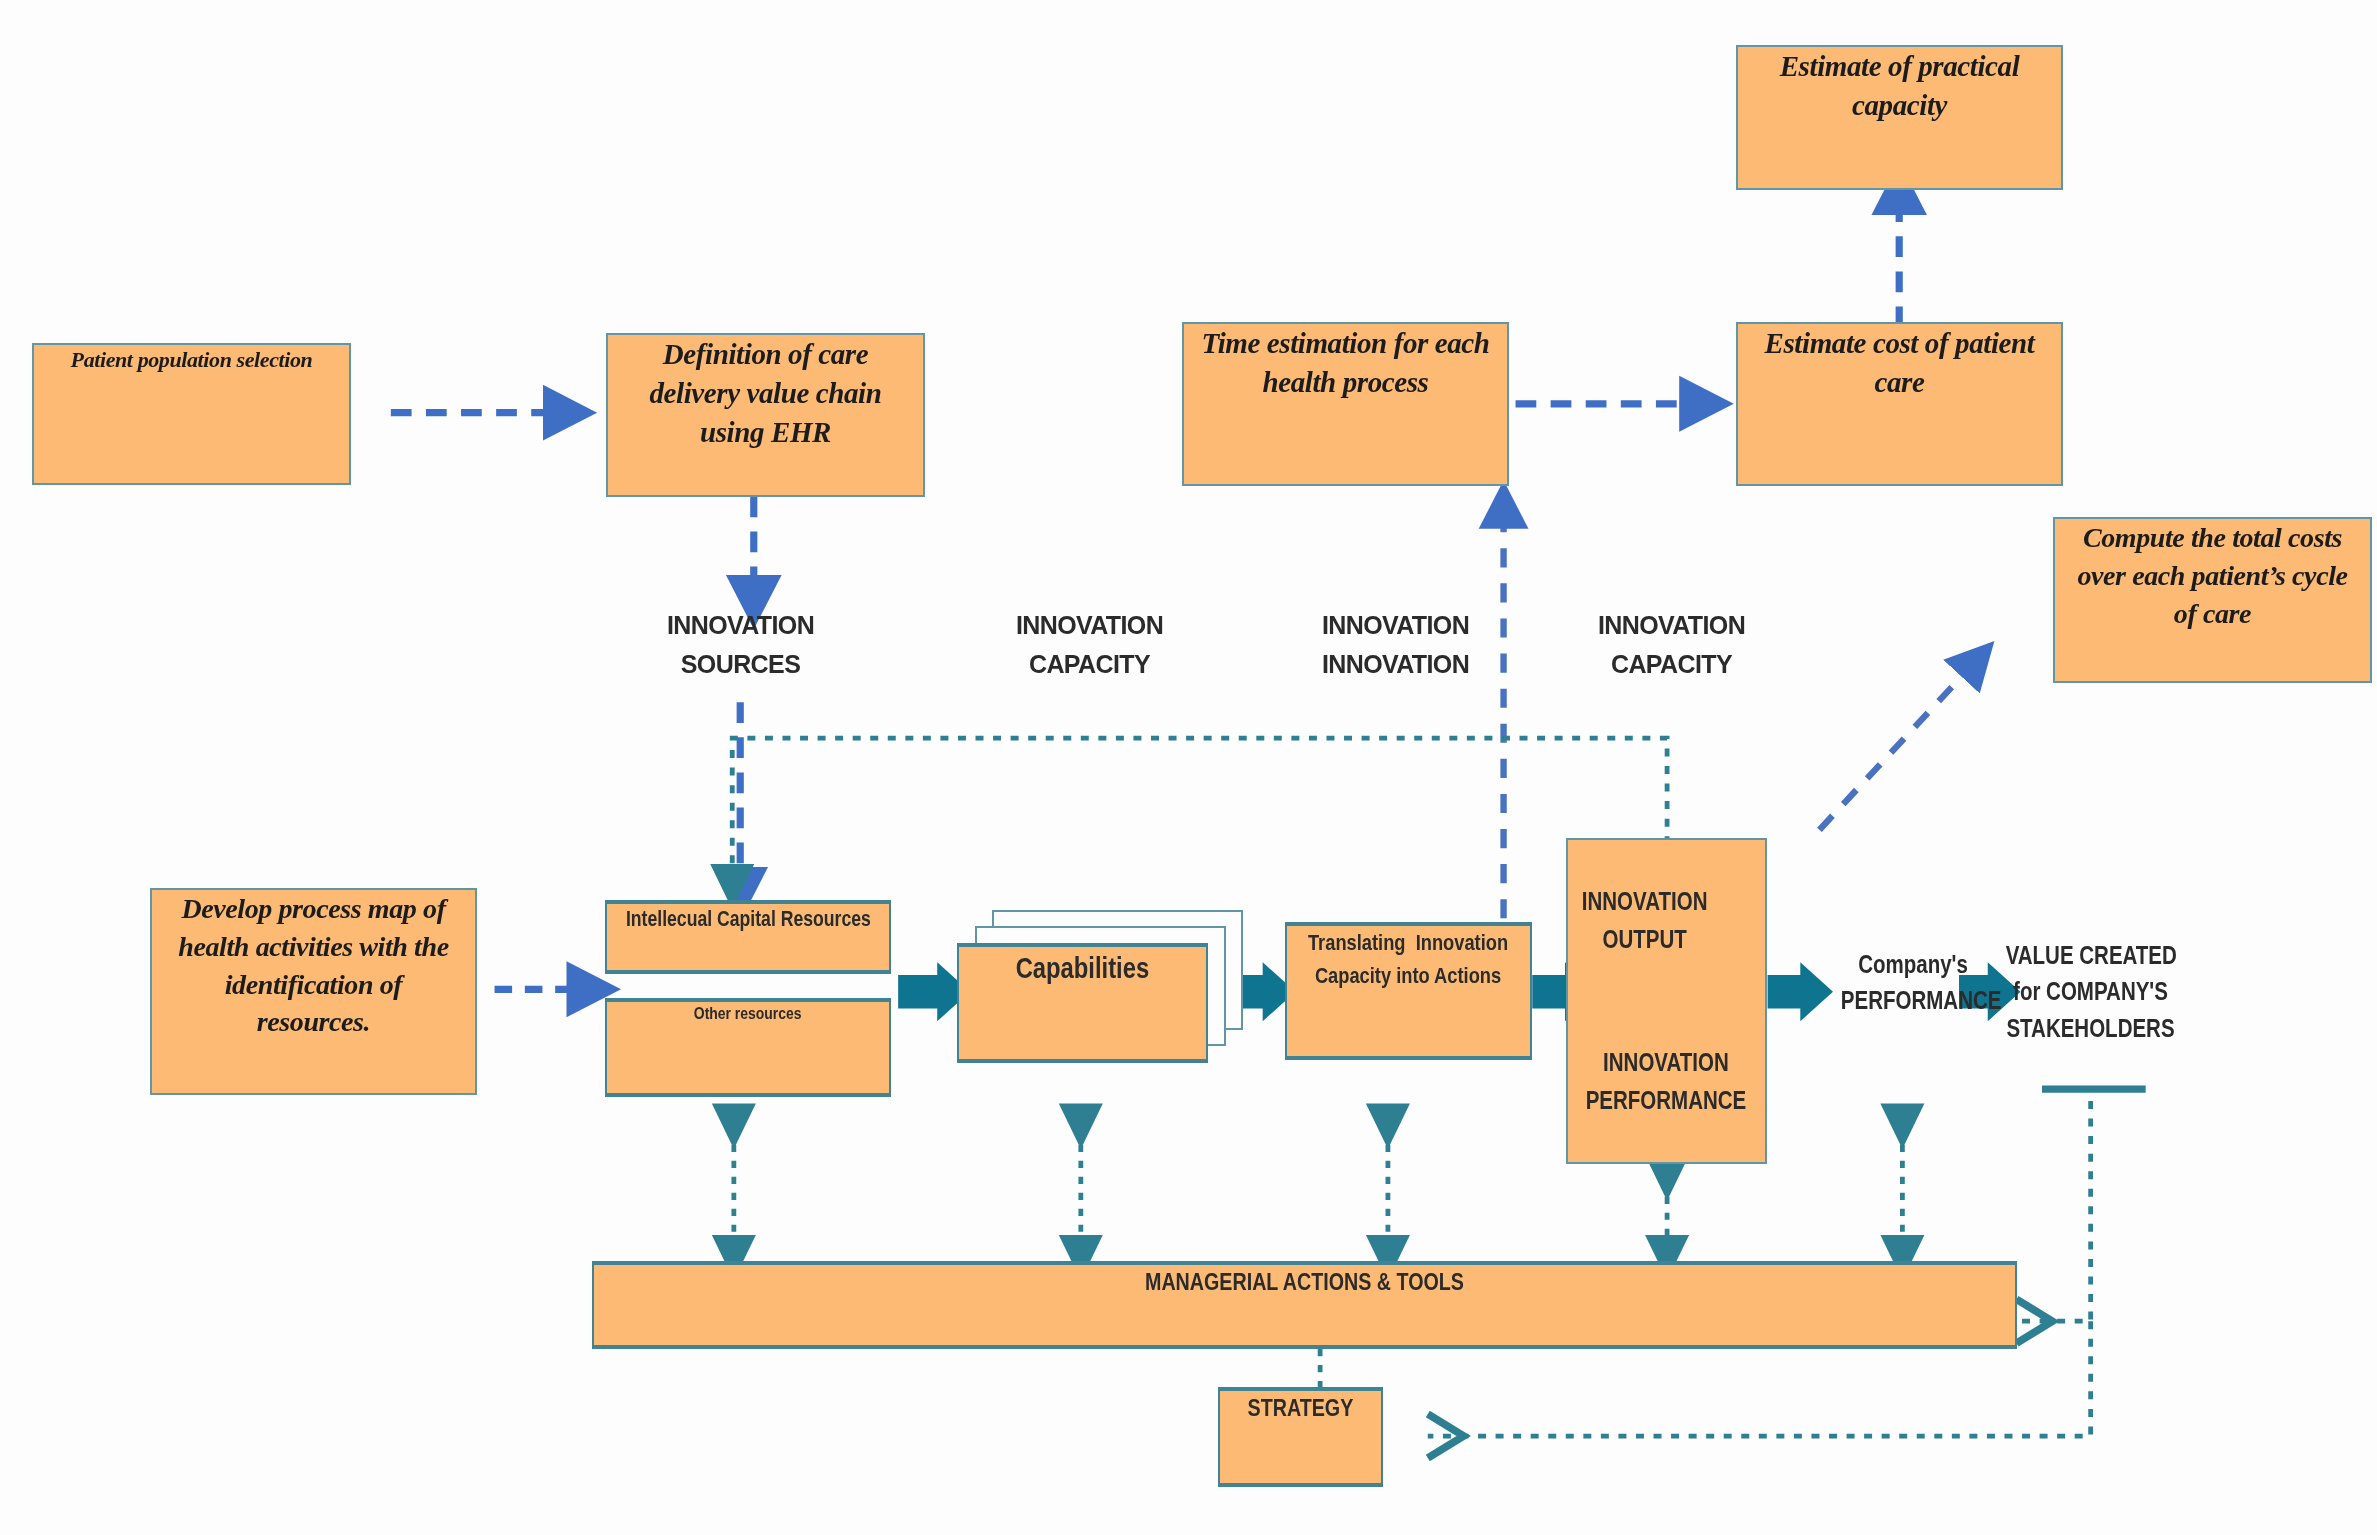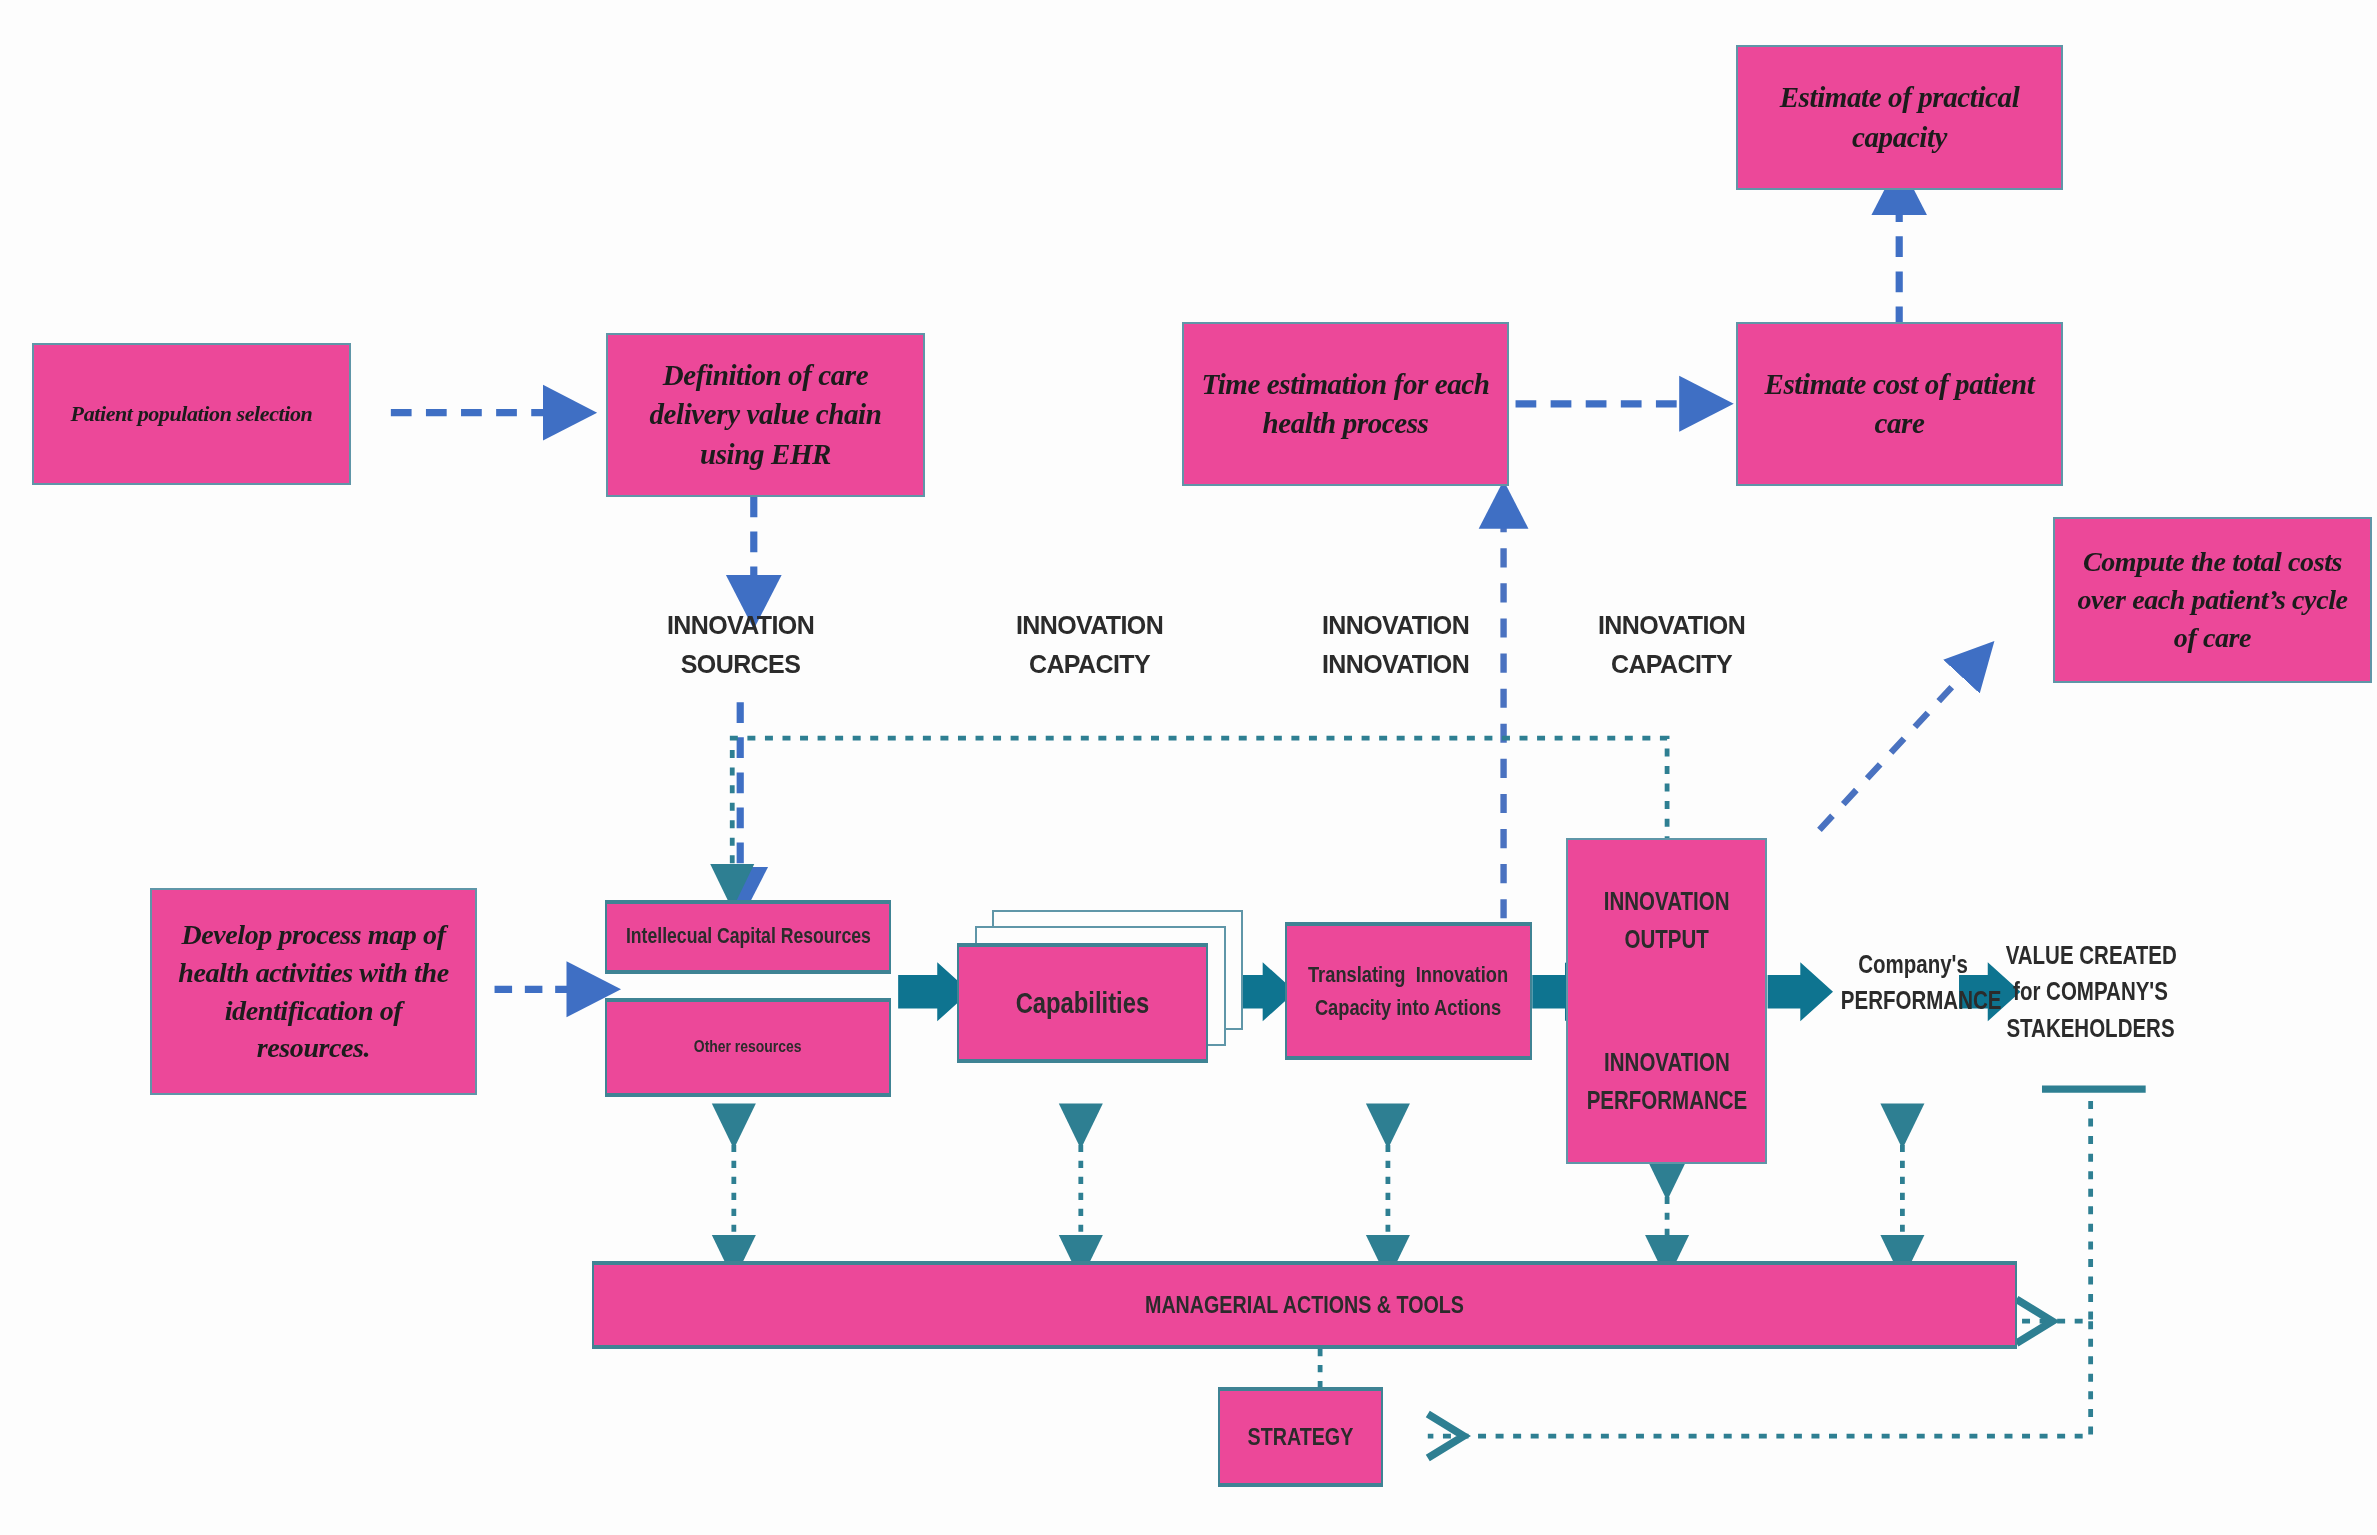--- a/index.html
+++ b/index.html
@@ -19,24 +19,24 @@
     position: absolute;
     top: 0; left: 0;
     width: 2377px;
     height: 1536px;
     pointer-events: none;
   }
   .node {
     position: absolute;
     box-sizing: border-box;
     display: flex;
-    align-items: center;
+    align-items: flex-start;
     justify-content: center;
     text-align: center;
-    background: #ec4899;
+    background: #fdba74;
   }
   .bx {
     border: 2.4px solid #5f96a8;
   }
   .bx-thick {
     border: 2.4px solid #3f8394;
     border-top-width: 4.8px;
     border-bottom-width: 4.8px;
   }
   .serif-it {

